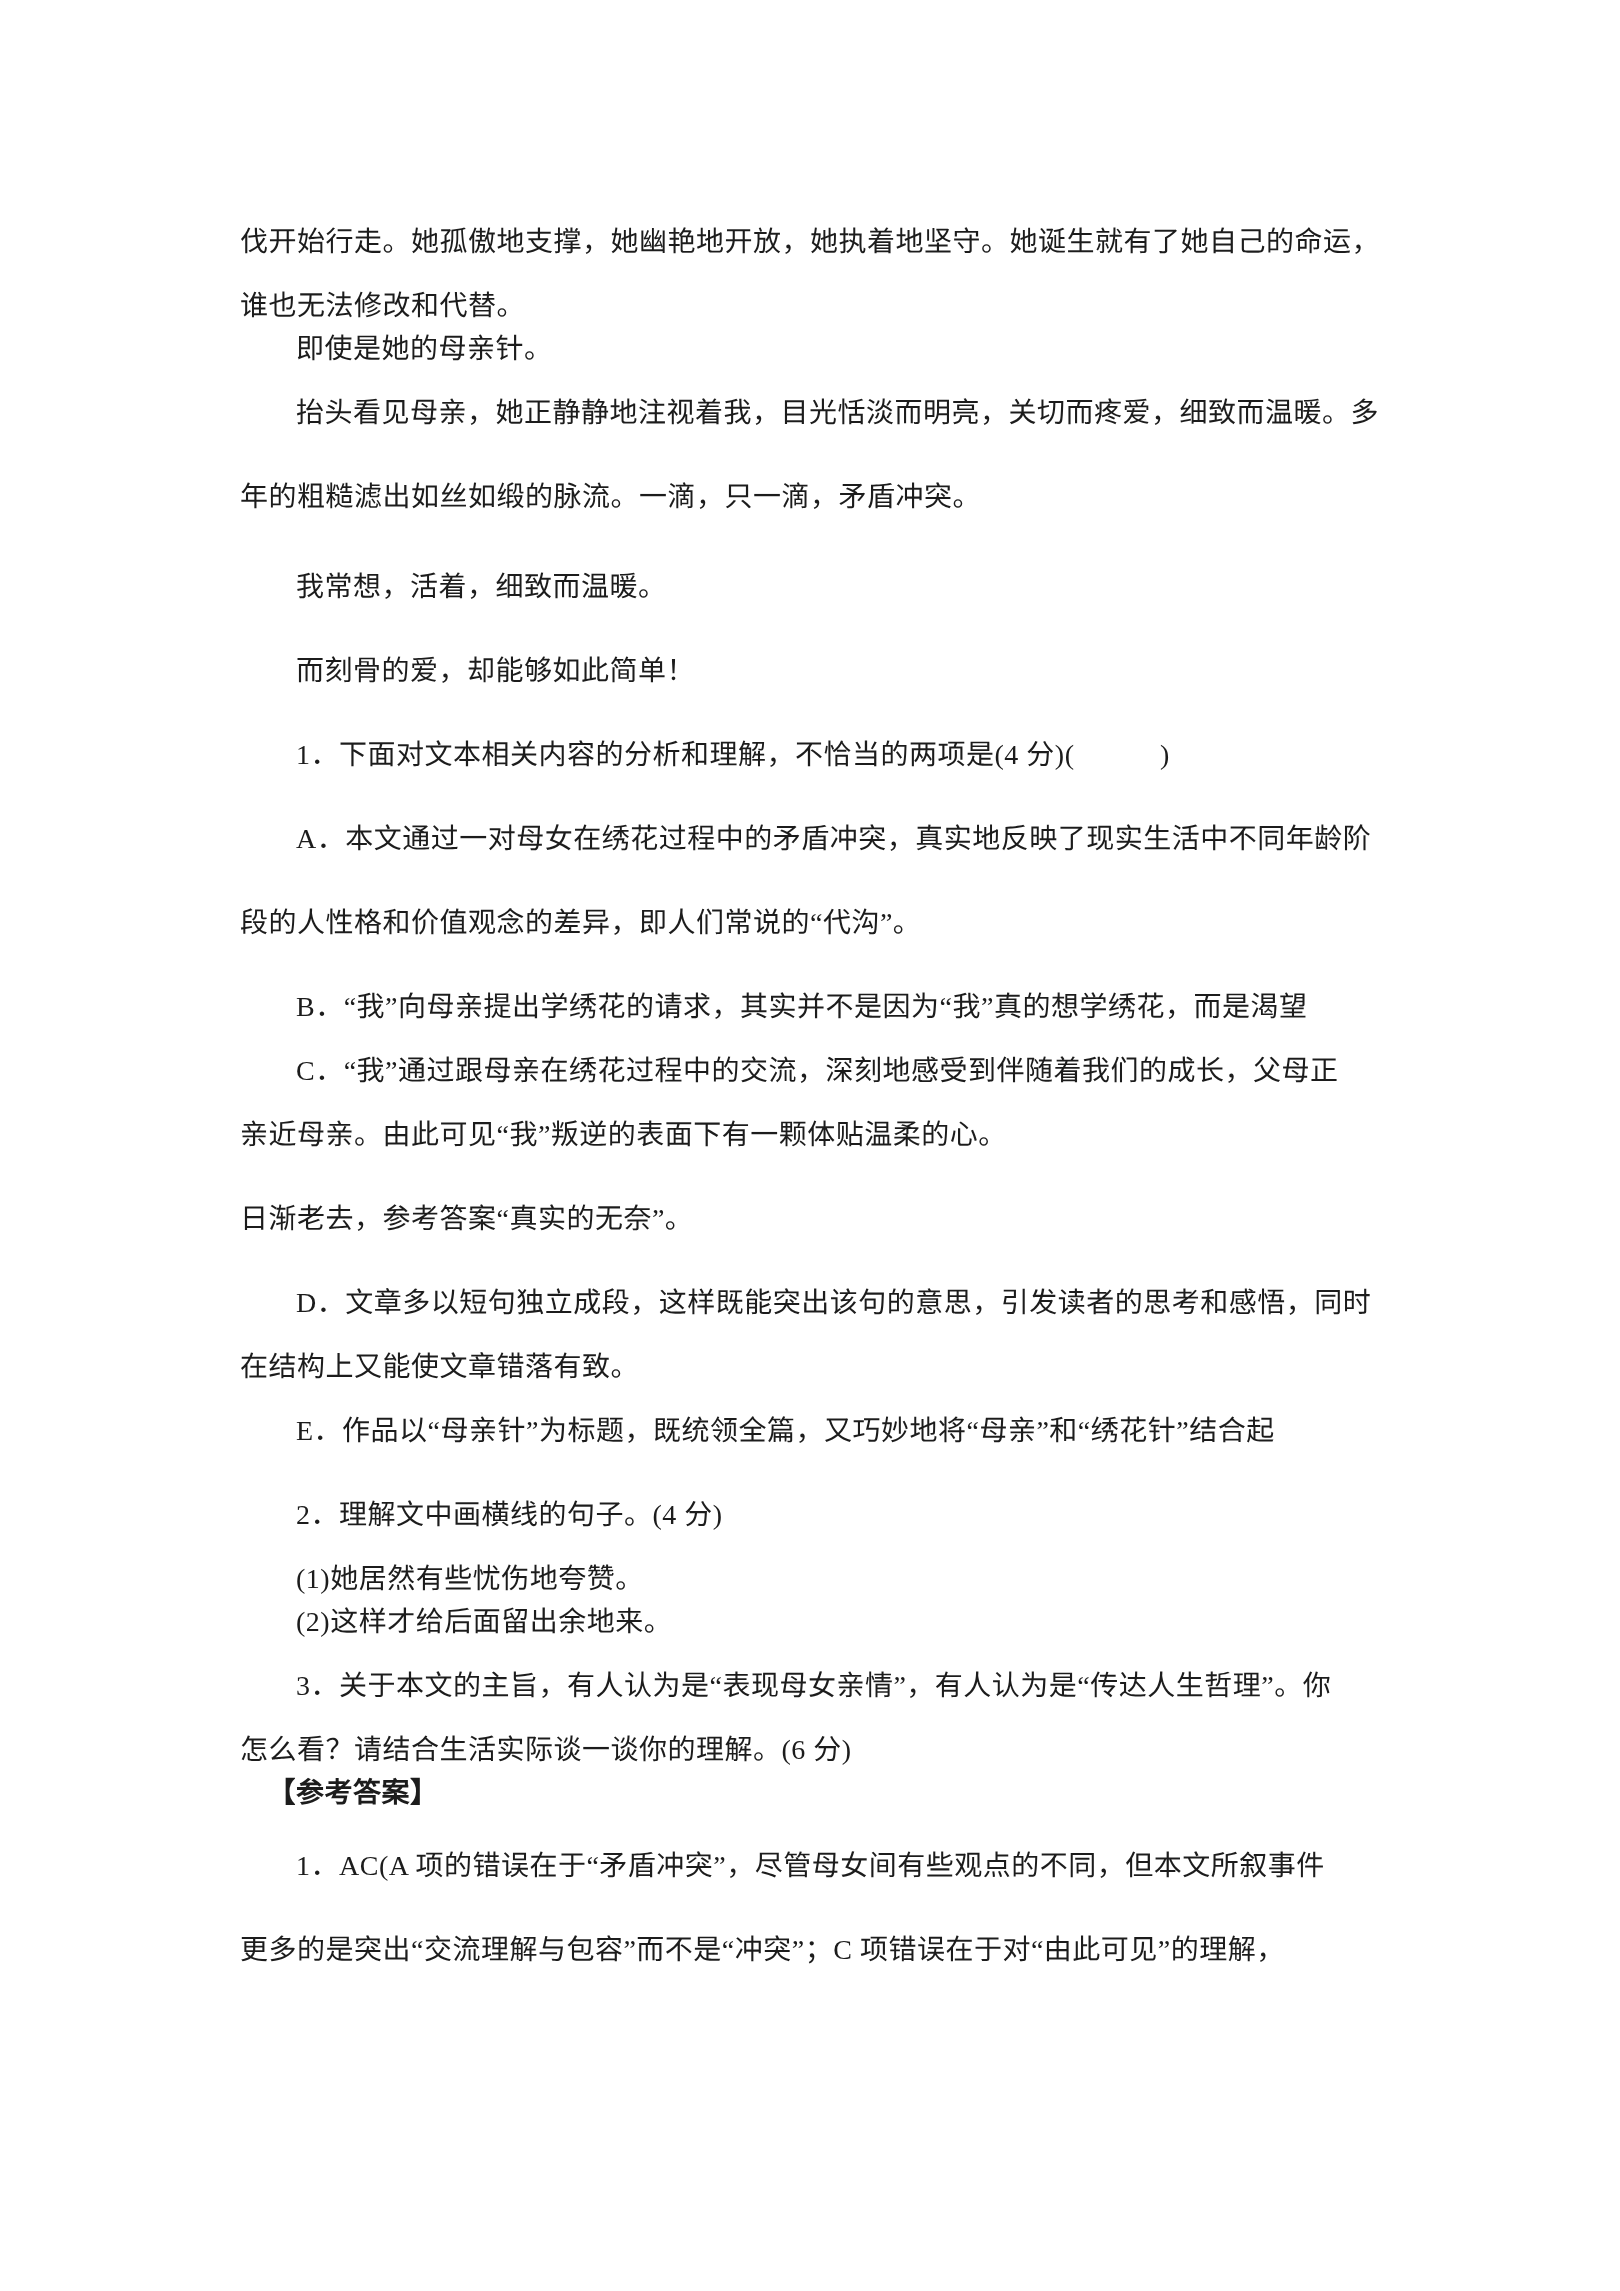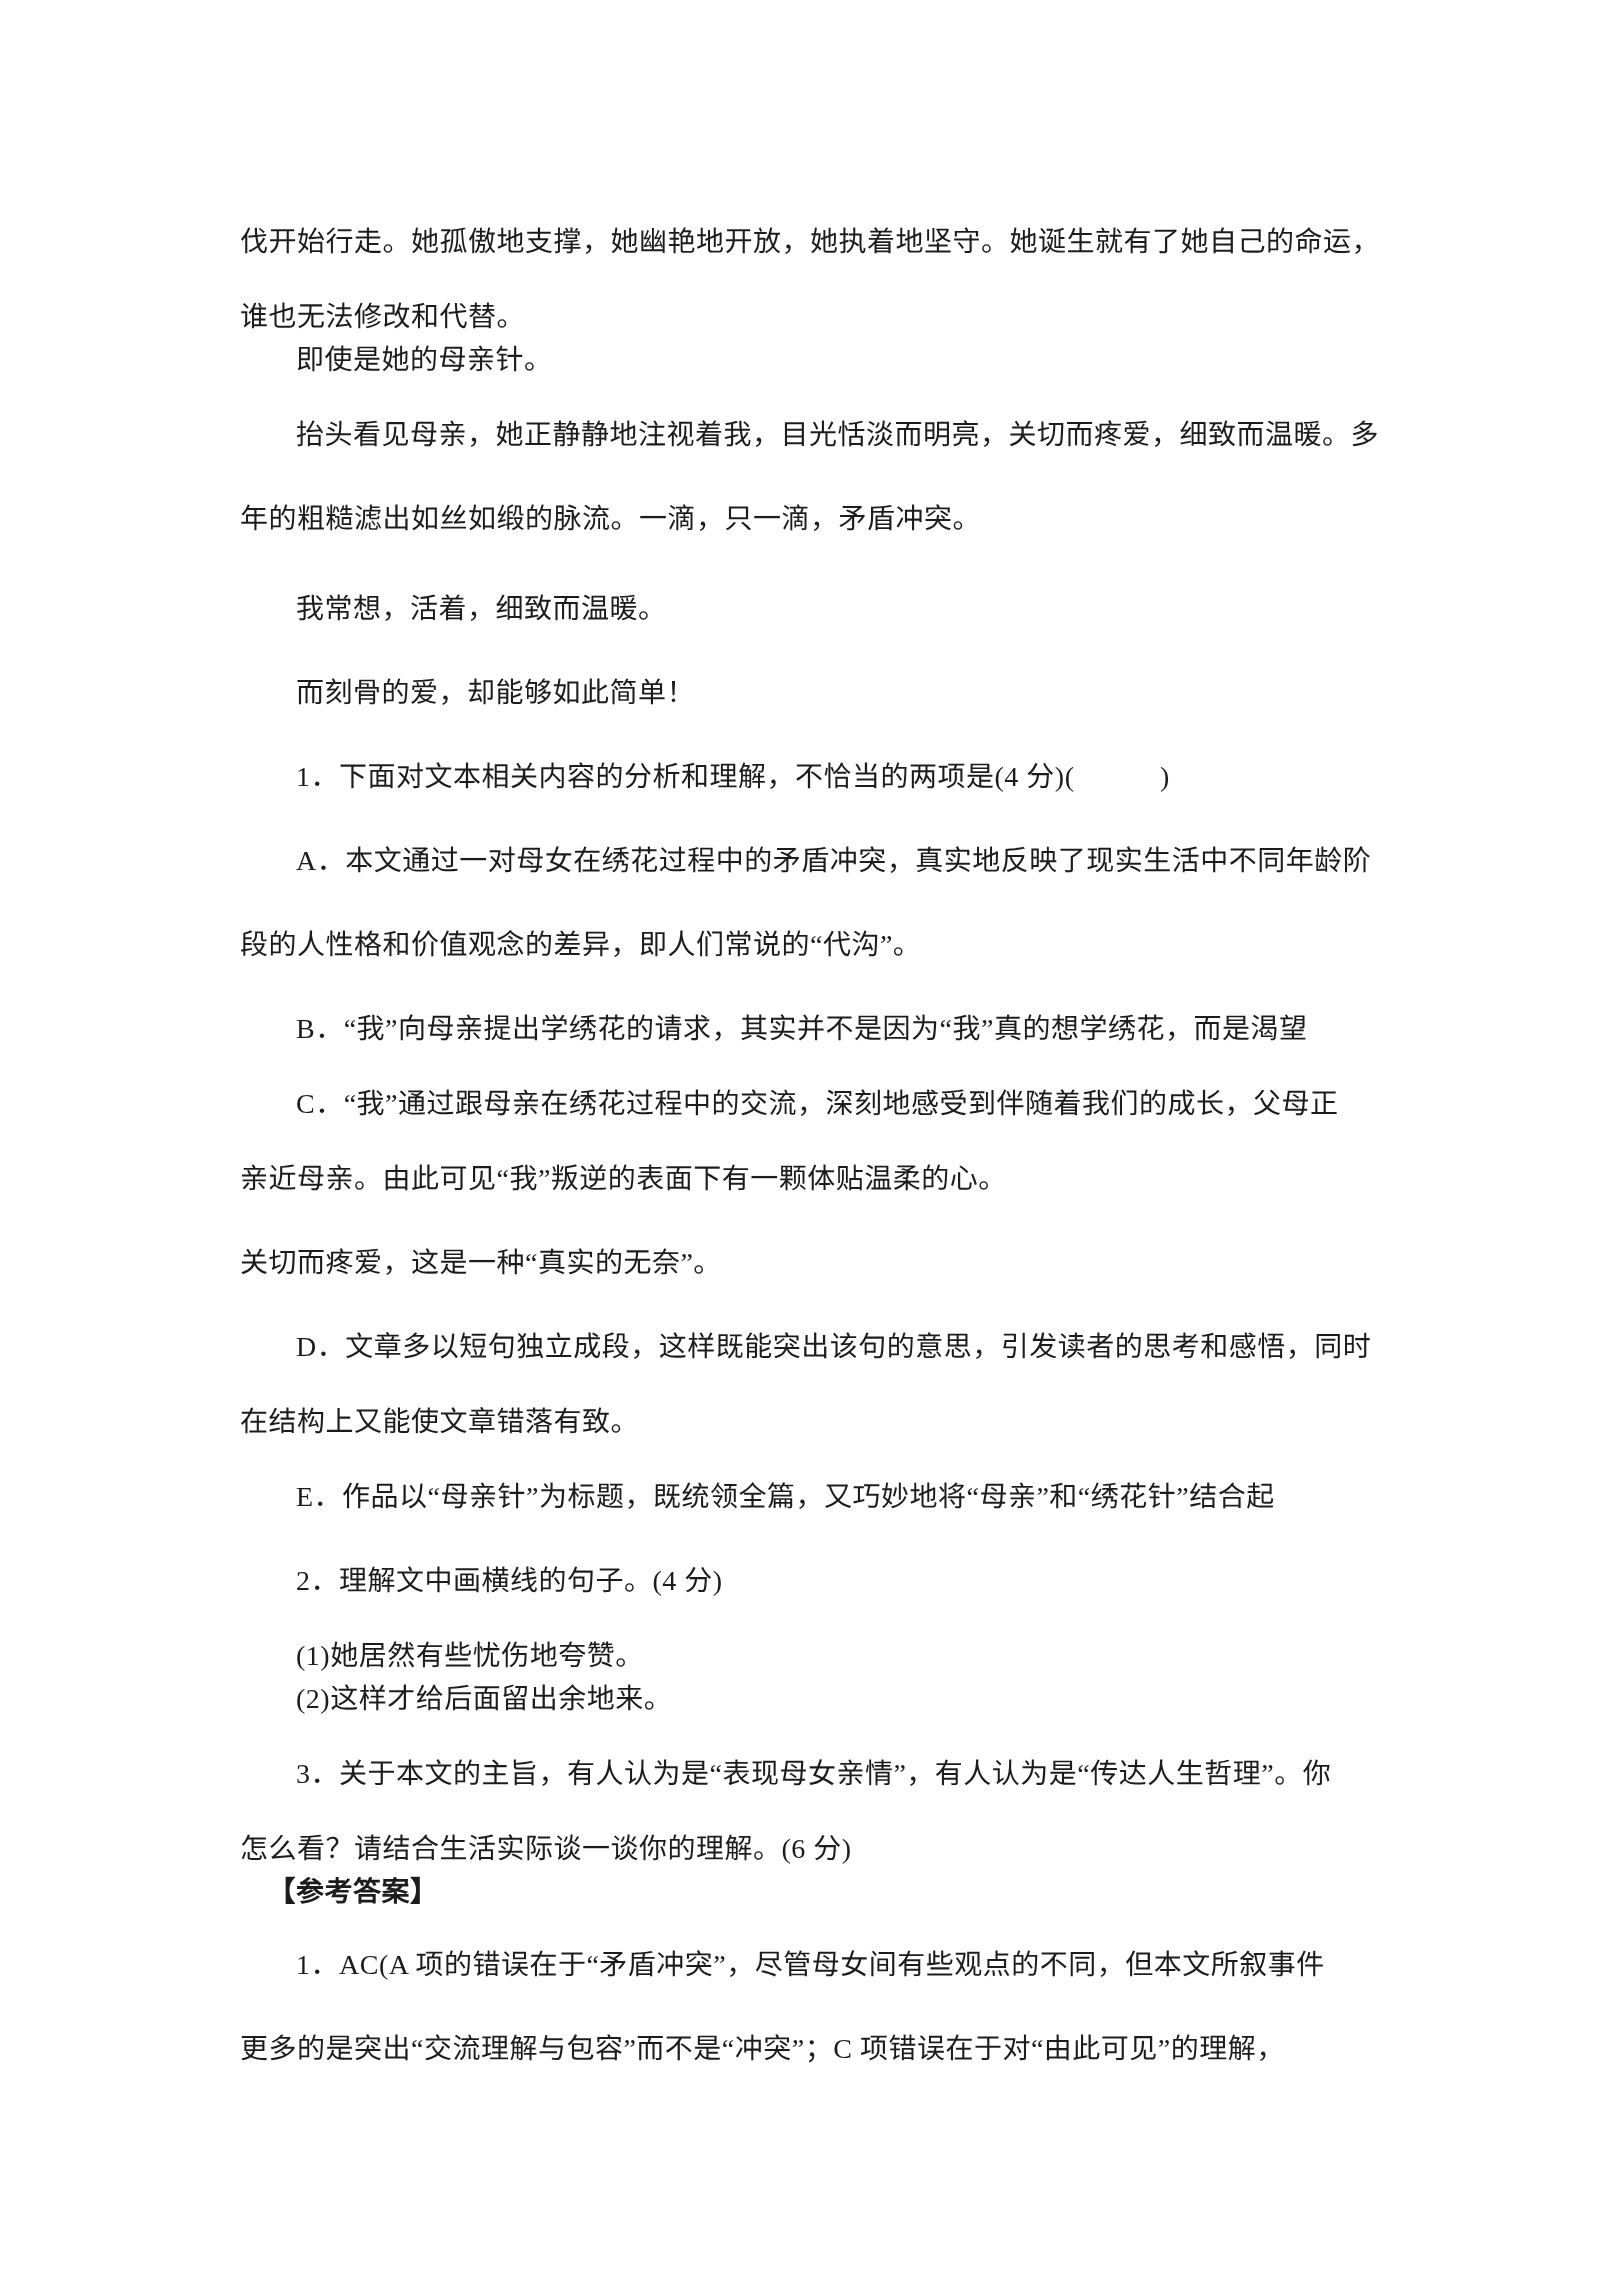--- a/index.html
+++ b/index.html
@@ -29,21 +29,21 @@
     color: #1c1c1c;
     white-space: pre;
     letter-spacing: 0.5px;
   }
   .line.bold { font-weight: bold; }
   .indent-0 { padding-left: 0; }
   .indent-1 { padding-left: 27.4px; }
   .indent-2 { padding-left: 56px; }
   .gap-none { margin-top: 0; }
   .gap-s    { margin-top: 2px; }
-  .gap-m    { margin-top: 34px; }
+  .gap-m    { margin-top: 23px; }
   .gap-ml   { margin-top: 32px; }
   .gap-l    { margin-top: 43px; }
   .gap-xl   { margin-top: 49px; }
 </style>
 </head>
 <body>
 
 <div class="page">
   <div class="text-body">
       <div class="line indent-0 gap-none">伐开始行走。她孤傲地支撑，她幽艳地开放，她执着地坚守。她诞生就有了她自己的命运，</div>
@@ -52,21 +52,21 @@
       <div class="line indent-2 gap-m">抬头看见母亲，她正静静地注视着我，目光恬淡而明亮，关切而疼爱，细致而温暖。多</div>
       <div class="line indent-0 gap-l">年的粗糙滤出如丝如缎的脉流。一滴，只一滴，矛盾冲突。</div>
       <div class="line indent-2 gap-xl">我常想，活着，细致而温暖。</div>
       <div class="line indent-2 gap-l">而刻骨的爱，却能够如此简单！</div>
       <div class="line indent-2 gap-l">1．下面对文本相关内容的分析和理解，不恰当的两项是(4 分)(　　　)</div>
       <div class="line indent-2 gap-l">A．本文通过一对母女在绣花过程中的矛盾冲突，真实地反映了现实生活中不同年龄阶</div>
       <div class="line indent-0 gap-l">段的人性格和价值观念的差异，即人们常说的“代沟”。</div>
       <div class="line indent-2 gap-l">B．“我”向母亲提出学绣花的请求，其实并不是因为“我”真的想学绣花，而是渴望</div>
       <div class="line indent-2 gap-m">C．“我”通过跟母亲在绣花过程中的交流，深刻地感受到伴随着我们的成长，父母正</div>
       <div class="line indent-0 gap-m">亲近母亲。由此可见“我”叛逆的表面下有一颗体贴温柔的心。</div>
-      <div class="line indent-0 gap-l">关切而疼爱，这是一种“真实的无奈”。</div>
+      <div class="line indent-0 gap-l">日渐老去，参考答案“真实的无奈”。</div>
       <div class="line indent-2 gap-l">D．文章多以短句独立成段，这样既能突出该句的意思，引发读者的思考和感悟，同时</div>
       <div class="line indent-0 gap-m">在结构上又能使文章错落有致。</div>
       <div class="line indent-2 gap-m">E．作品以“母亲针”为标题，既统领全篇，又巧妙地将“母亲”和“绣花针”结合起</div>
       <div class="line indent-2 gap-l">2．理解文中画横线的句子。(4 分)</div>
       <div class="line indent-2 gap-m">(1)她居然有些忧伤地夸赞。</div>
       <div class="line indent-2 gap-s">(2)这样才给后面留出余地来。</div>
       <div class="line indent-2 gap-m">3．关于本文的主旨，有人认为是“表现母女亲情”，有人认为是“传达人生哲理”。你</div>
       <div class="line indent-0 gap-m">怎么看？请结合生活实际谈一谈你的理解。(6 分)</div>
       <div class="line indent-1 gap-s bold">【参考答案】</div>
       <div class="line indent-2 gap-ml">1．AC(A 项的错误在于“矛盾冲突”，尽管母女间有些观点的不同，但本文所叙事件</div>

